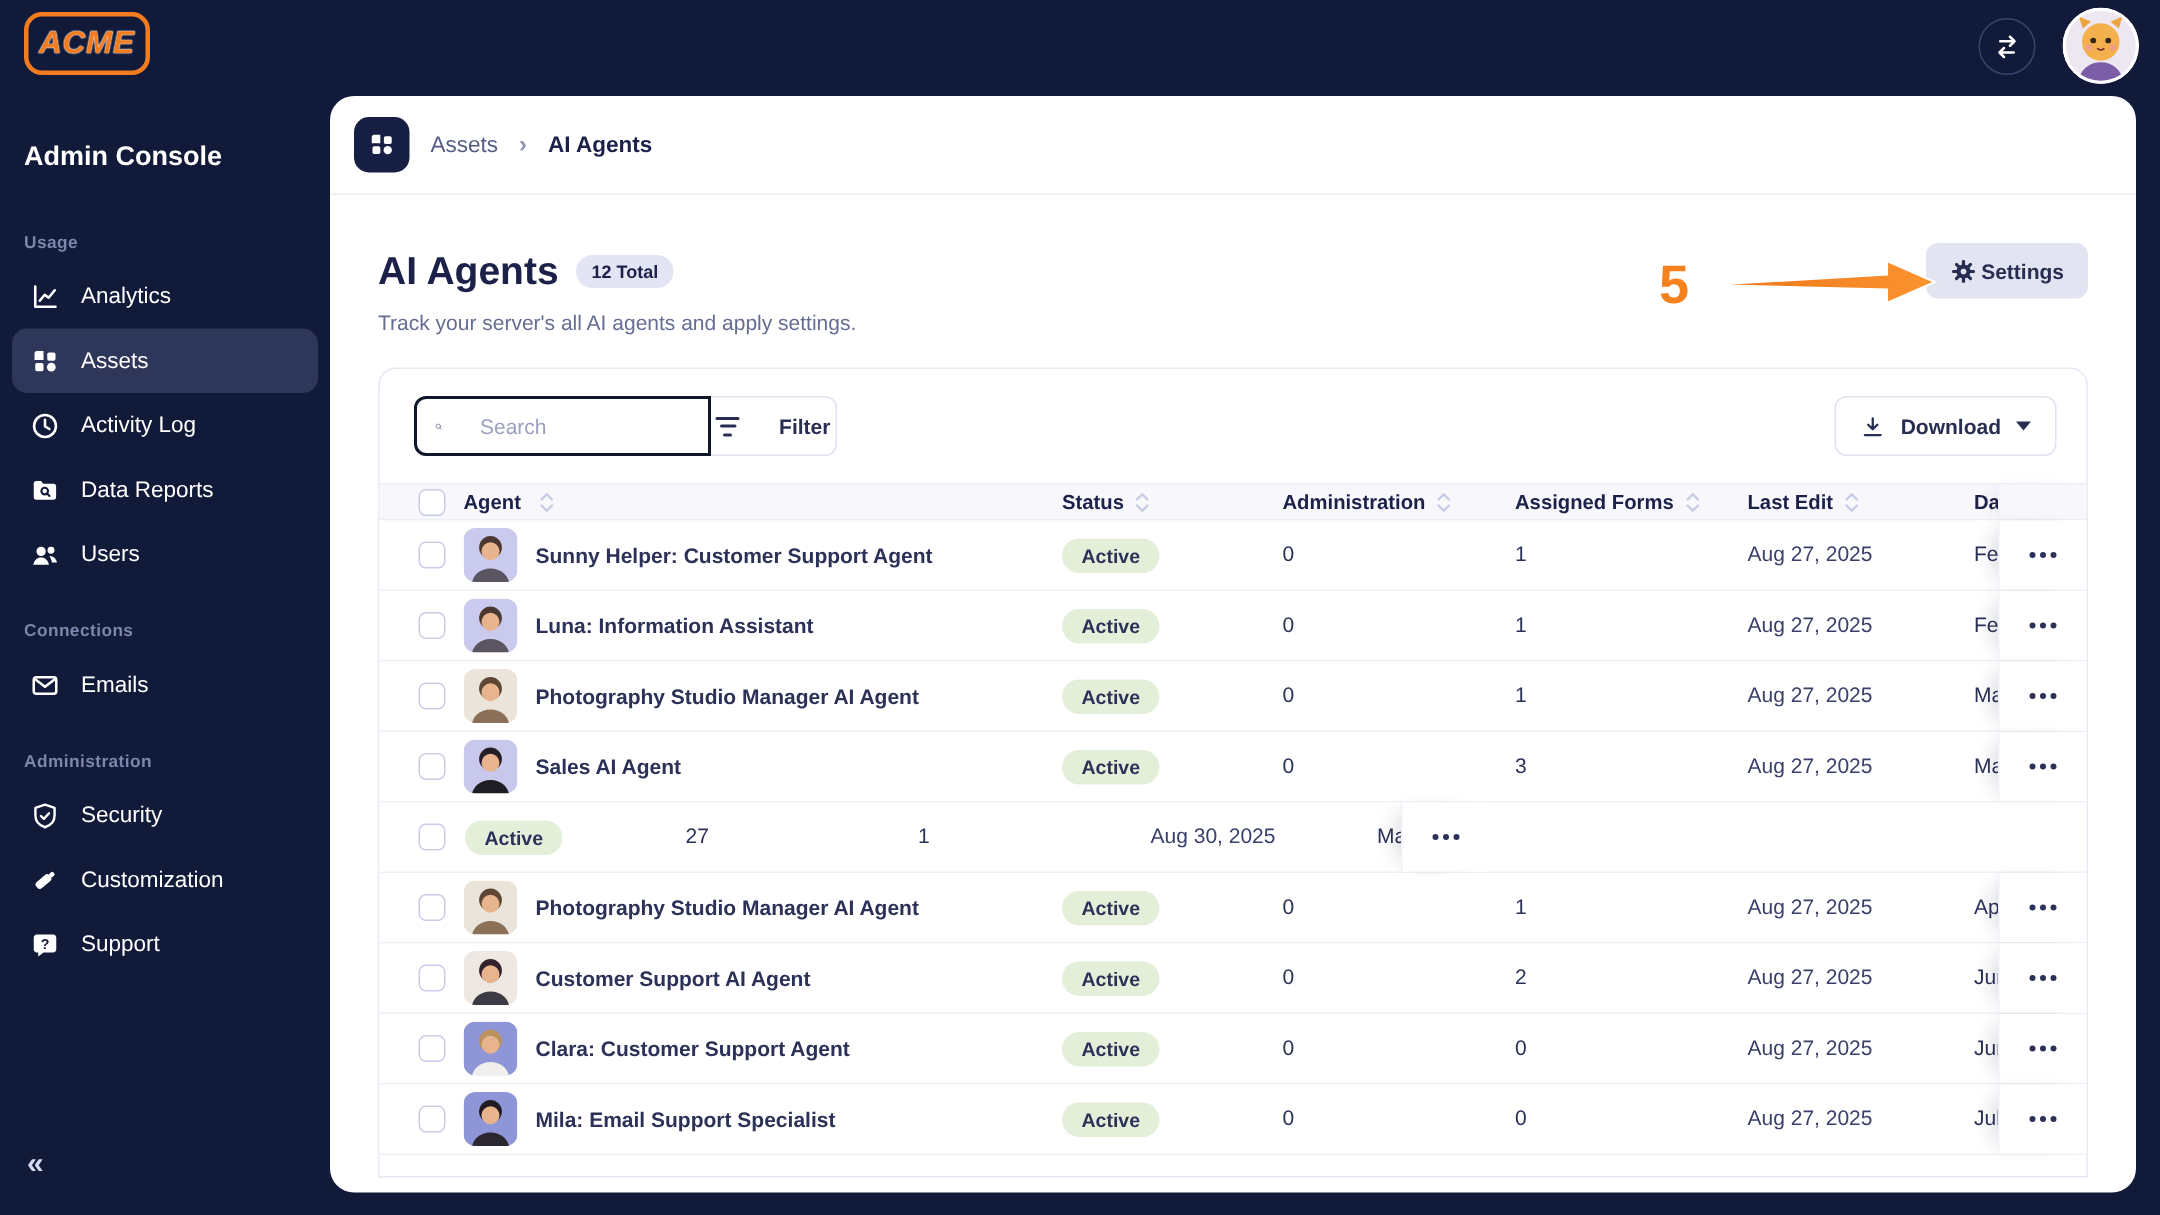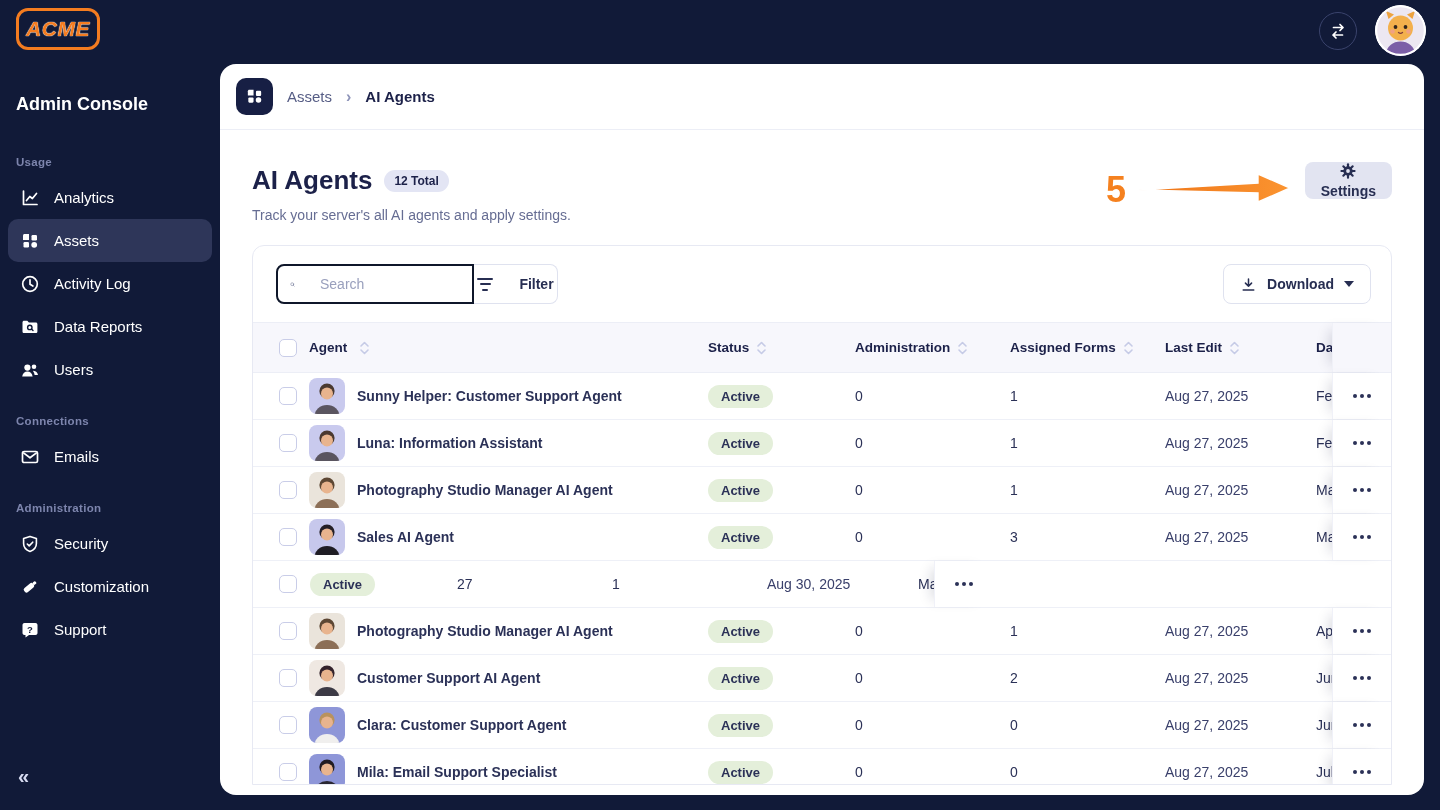--- a/index.html
+++ b/index.html
@@ -33,42 +33,42 @@
   .crumb-parent { color:#565d85; font-size:15px; font-weight:500; cursor:pointer; }
   .crumb-sep { color:#8d93b8; font-size:16px; font-weight:700; }
   .crumb-current { color:#1c2149; font-size:15px; font-weight:700; }
 
   .title-row { display:flex; align-items:center; gap:12px; margin:32px 32px 0 32px; }
   .page-title { color:#1c2149; font-size:26px; font-weight:800; }
   .total-badge { background:#e3e5f4; color:#1c2149; font-size:12px; font-weight:700; padding:4px 10px; border-radius:13px; }
   .subtitle { color:#666d93; font-size:14px; margin:8px 32px 0 32px; }
   .settings-btn { margin-left:auto; align-self:flex-start; background:#e2e4f1; border:none; border-radius:8px;
                   height:37px; padding:0 16px; display:flex; align-items:center; gap:3px;
-                  color:#272e52; font-size:14px; font-weight:700; cursor:pointer; font-family:inherit;flex-direction:column; }
+                  color:#272e52; font-size:14px; font-weight:700; cursor:pointer; font-family:inherit; }
 
   
   .card { margin:22px 32px 0 32px; border:1px solid #e7e9f3; border-radius:12px 12px 0 0; height:540px; overflow:hidden; background:#fff; }
   .toolbar { display:flex; align-items:center; padding:18px 20px 18px 23px; }
   .search-group { display:flex; }
   .search-box { width:198px; height:40px; border:2px solid #0f172a; border-radius:8px 0 0 8px; display:flex; align-items:center; padding:0 12px; gap:25px; background:#fff; }
   .search-box input { border:none; outline:none; width:140px; font-size:14px; color:#2b3157; font-family:inherit; background:transparent; }
   .search-box input::placeholder { color:#9aa0bd; }
   .filter-btn { width:84px; height:40px; border:1px solid #dfe2ef; border-left:none; border-radius:0 8px 8px 0;
                 background:#fff; display:flex; align-items:center; justify-content:center; gap:26px;
                 color:#272e52; font-size:14px; font-weight:700; cursor:pointer; font-family:inherit; }
   .filter-glyph { display:flex; flex-direction:column; align-items:center; gap:3.5px; }
   .filter-glyph i { display:block; height:2px; background:#272e52; border-radius:2px; }
   .filter-glyph i:nth-child(1){ width:16px; } .filter-glyph i:nth-child(2){ width:11px; } .filter-glyph i:nth-child(3){ width:6px; }
   .download-btn { margin-left:auto; height:40px; border:1px solid #dfe2ef; border-radius:8px; background:#fff;
                   display:flex; align-items:center; gap:10px; padding:0 16px; color:#272e52; font-size:14px; font-weight:700; cursor:pointer; font-family:inherit; }
   .caret-down { width:0; height:0; border-left:5px solid transparent; border-right:5px solid transparent; border-top:6px solid #272e52; }
 
   .tbl { width:100%; }
   .tr { display:flex; align-items:center; height:47px; border-bottom:1px solid #eef0f7; background:#fff; }
-  .tr.head { height:51px; background:#f7f7fc; border-top:1px solid #eceef6; border-bottom:1px solid #eceef6; }
+  .tr.head { height:25px; background:#f7f7fc; border-top:1px solid #eceef6; border-bottom:1px solid #eceef6; }
   .th { color:#1c2149; font-size:13.5px; font-weight:700; display:flex; align-items:center; gap:7px; }
   .c-check { flex:0 0 44px; display:flex; justify-content:flex-end; }
   .c-agent { flex:0 0 398px; display:flex; align-items:center; gap:12px; padding-left:12px; overflow:hidden; }
   .c-status{ flex:0 0 148px; padding-left:13px; }
   .c-conv  { flex:0 0 155px; padding-left:12px; }
   .c-forms { flex:0 0 155px; padding-left:12px; }
   .c-edit  { flex:0 0 151px; padding-left:12px; }
   .c-date  { flex:0 0 28px; padding-left:12px; overflow:hidden; white-space:nowrap; }
   .c-act   { flex:0 0 59px; align-self:stretch; display:flex; align-items:center; justify-content:center;
              background:#fff; box-shadow:-10px 0 14px -8px rgba(20,25,60,.18); border-left:1px solid #f0f1f8; }

